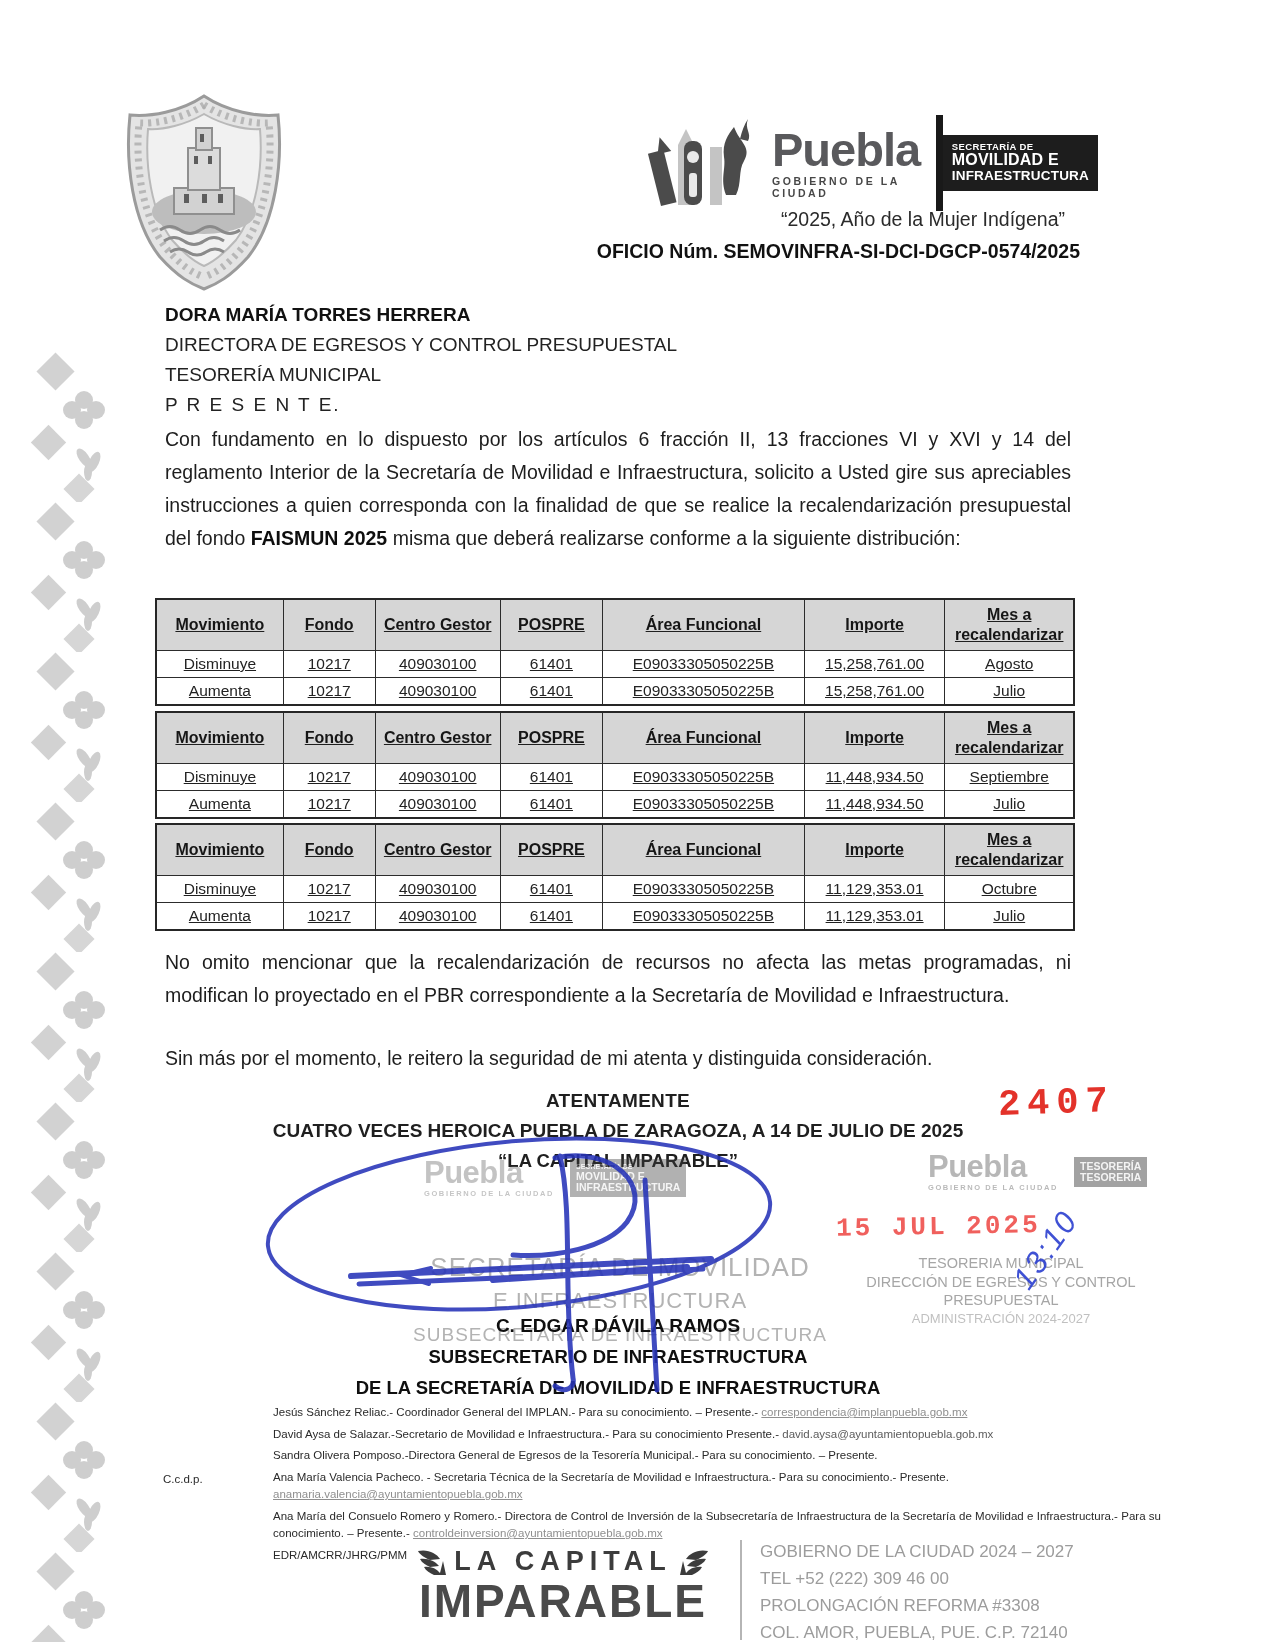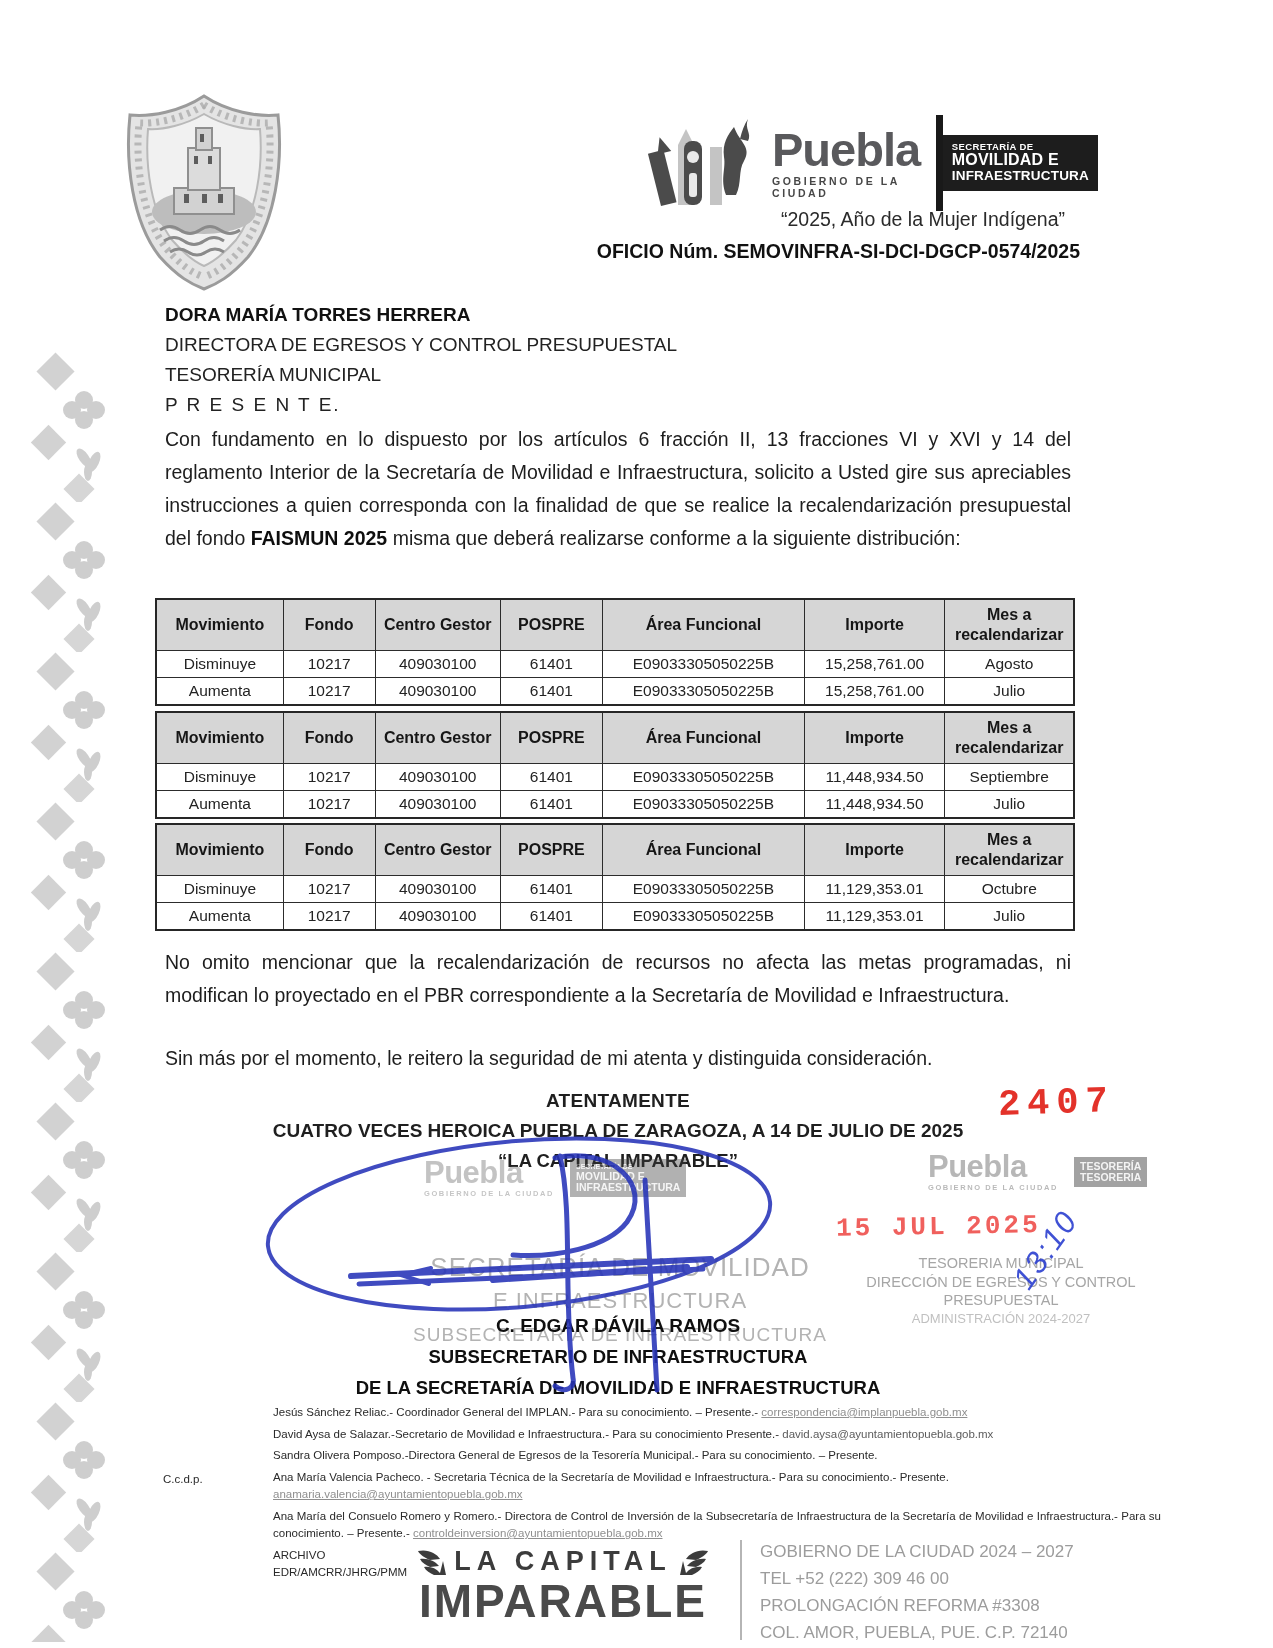--- a/index.html
+++ b/index.html
@@ -35,21 +35,21 @@
         text-align:justify;color:#1d1d1d;}
   .p1{top:423px;}
   .p2{top:946px;}
   .p3{top:1042px;}
   .bold{font-weight:bold;color:#0e0e0e;}
   
   .tblwrap{position:absolute;left:155px;width:920px;}
   .t1{top:598px;} .t2{top:711px;} .t3{top:823px;}
   table.dist{border-collapse:collapse;width:100%;table-layout:fixed;}
   table.dist th,table.dist td{border:1.6px solid #2c2c2c;text-align:center;vertical-align:middle;}
-  table.dist{border:2.2px solid #262626;}
+  table.dist{border:2.2px solid #262626;text-decoration:underline;}
   table.dist th{background:#d6d6d6;font-size:16px;font-weight:bold;color:#161616;height:50px;line-height:20px;padding:0 3px;}
   table.dist td{font-size:15.5px;color:#232323;height:26px;padding:0 3px;}
   .cw0{width:13.8%}.cw1{width:9.8%}.cw2{width:13.6%}.cw3{width:11%}.cw4{width:22.4%}.cw5{width:15.4%}.cw6{width:14%}
   
   .closing{position:absolute;left:165px;top:1090px;width:906px;text-align:center;}
   .closing .l1{font-size:19px;font-weight:bold;letter-spacing:.3px;}
   .closing .l2{font-size:19px;font-weight:bold;margin-top:8px;}
   .closing .l3{font-size:18.5px;font-weight:bold;margin-top:8px;text-align:center;}
   .signer{position:absolute;left:165px;top:1315px;width:906px;text-align:center;color:#0f0f0f;}
   .signer .n1{font-size:19px;font-weight:bold;}
@@ -359,21 +359,20 @@
     </g>
   </svg>
 
   <div class="ccdp-label">C.c.d.p.</div>
   <div class="ccdp">
     <div class="entry"><span>Jesús Sánchez Reliac.- Coordinador General del IMPLAN.- Para su conocimiento. – Presente.- </span><span class="email">correspondencia@implanpuebla.gob.mx</span></div>
     <div class="entry"><span>David Aysa de Salazar.-Secretario de Movilidad e Infraestructura.- Para su conocimiento Presente.- </span><span class="email-plain">david.aysa@ayuntamientopuebla.gob.mx</span></div>
     <div class="entry"><span>Sandra Olivera Pomposo.-Directora General de Egresos de la Tesorería Municipal.- Para su conocimiento. – Presente.</span></div>
     <div class="entry"><span>Ana María Valencia Pacheco. - Secretaria Técnica de la Secretaría de Movilidad e Infraestructura.- Para su conocimiento.- Presente.</span><span class="email-block">anamaria.valencia@ayuntamientopuebla.gob.mx</span></div>
     <div class="entry"><span>Ana María del Consuelo Romero y Romero.- Directora de Control de Inversión de la Subsecretaría de Infraestructura de la Secretaría de Movilidad e Infraestructura.- Para su conocimiento. – Presente.- </span><span class="email">controldeinversion@ayuntamientopuebla.gob.mx</span></div>
-    <div class="archive">ARCHIVO</div>
     <div>EDR/AMCRR/JHRG/PMM</div>
   </div>
 
   <div class="caplogo">
     <div class="row1">
       <svg width="34" height="30" viewBox="0 0 34 30">
         <g fill="#3c3c3c">
           <path d="M2,4 C12,2 20,6 24,12 L14,13 C9,11 4,8 2,4 Z"></path>
           <path d="M4,12 C12,11 19,14 23,19 L14,20 C10,18 6,16 4,12 Z"></path>
           <path d="M8,20 C14,19 20,21 24,26 L27,14 L30,28 L18,28 C14,26 10,24 8,20 Z"></path>

